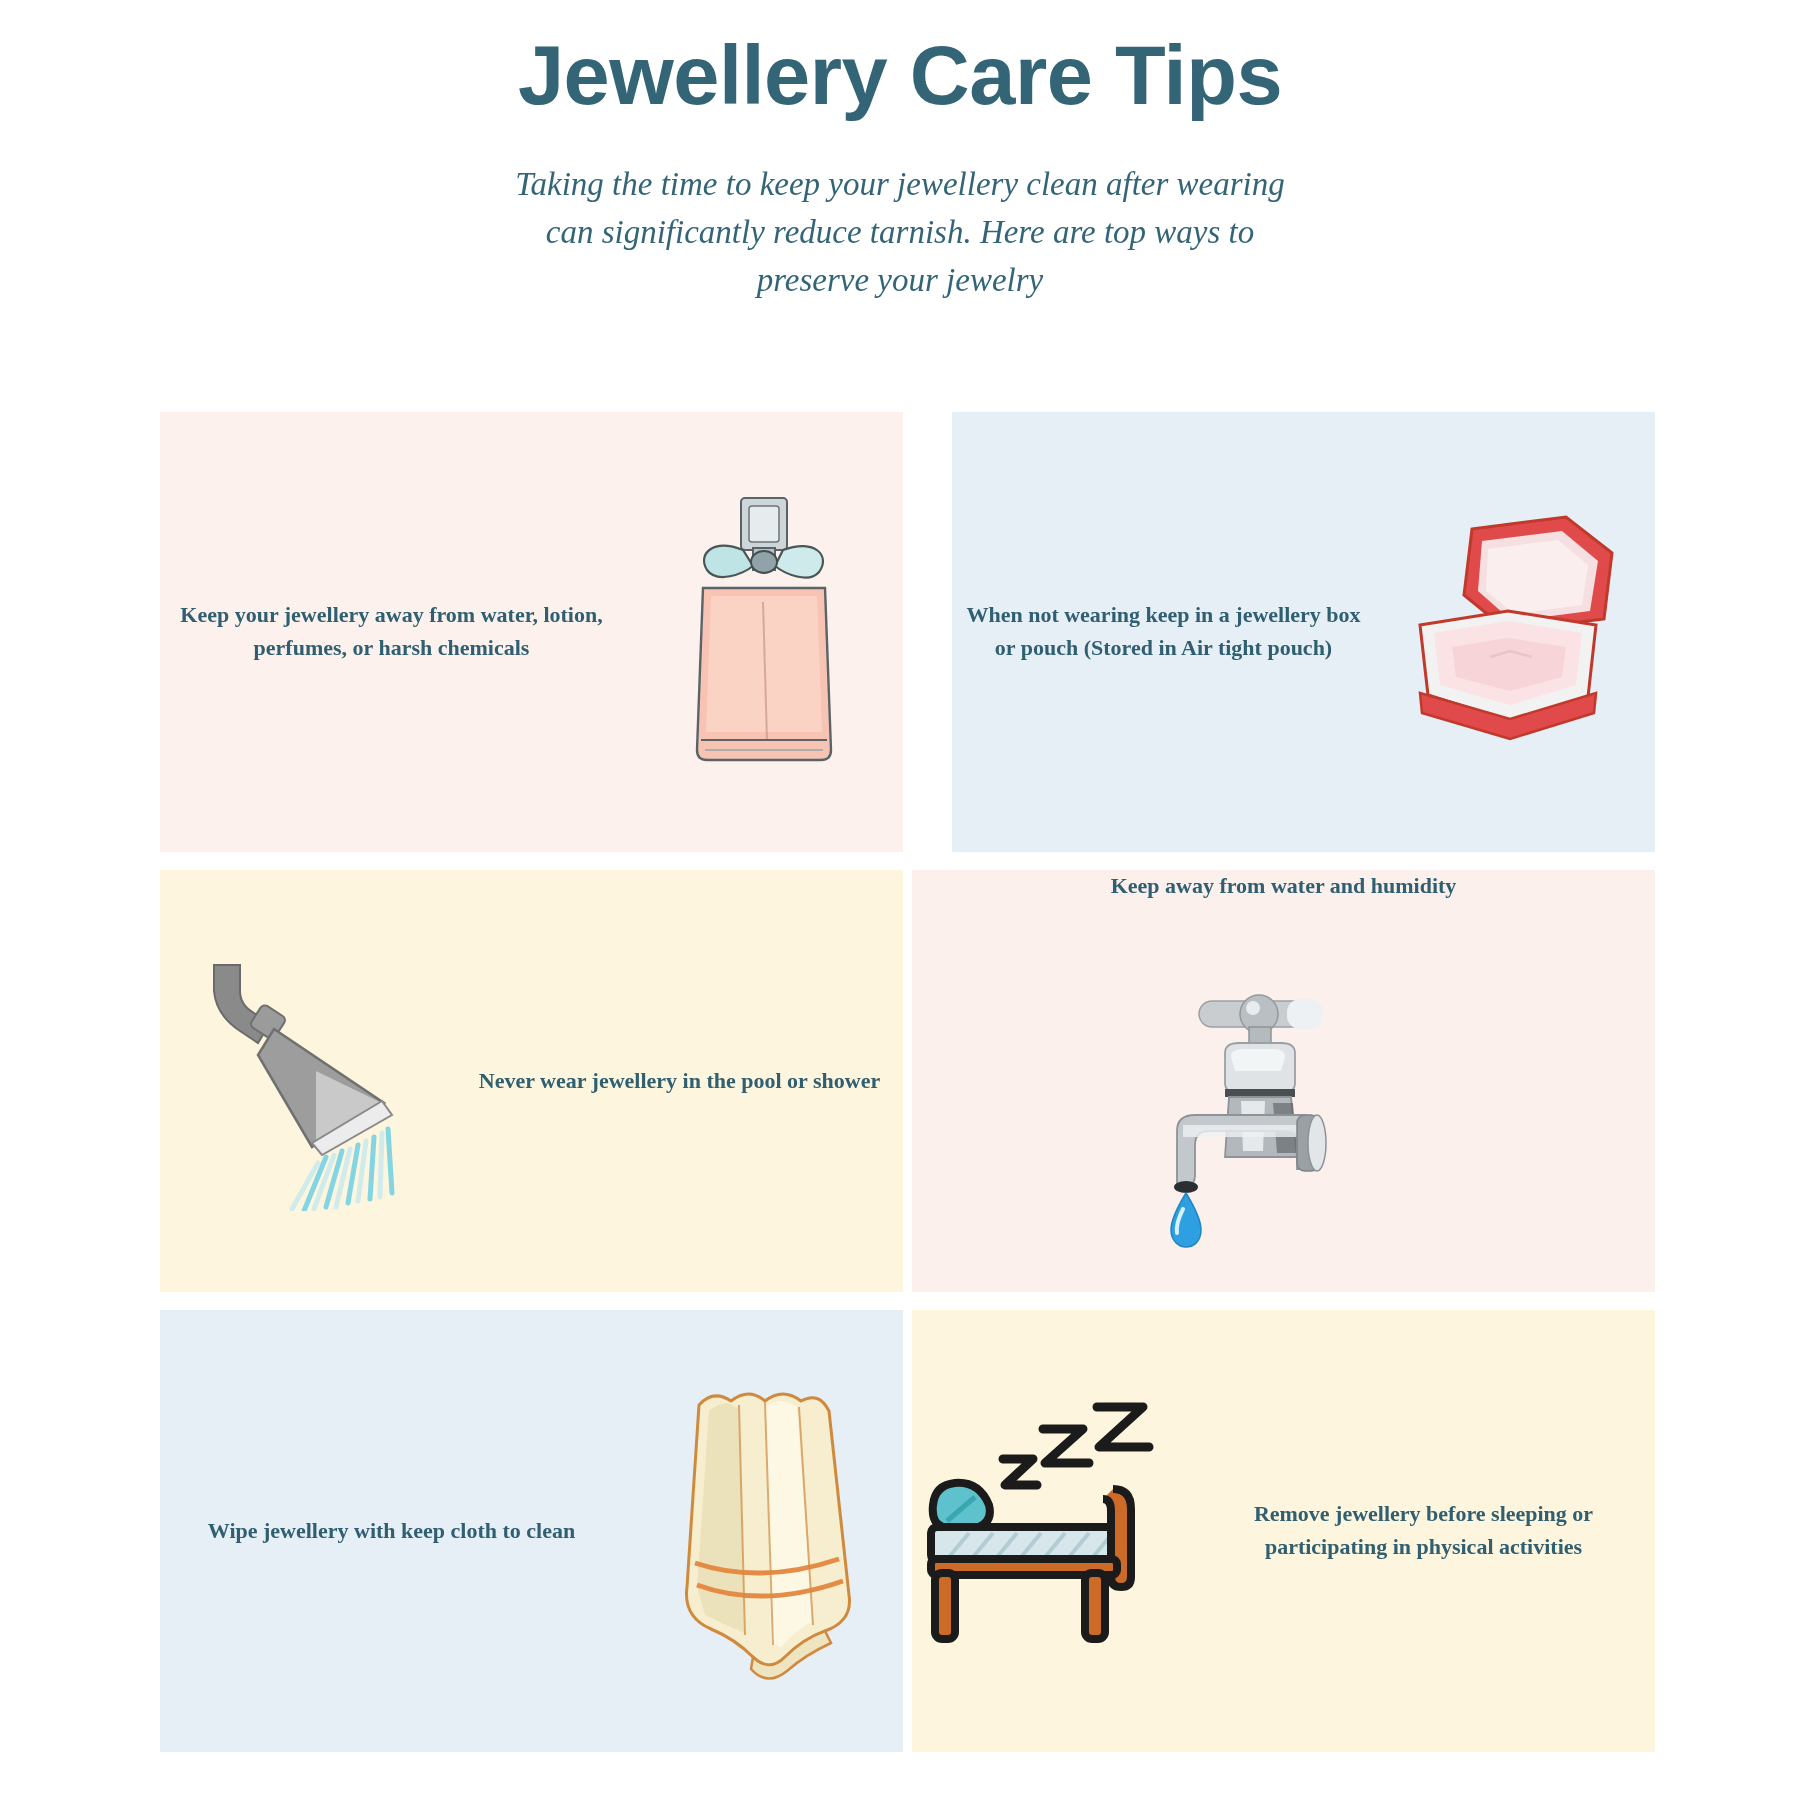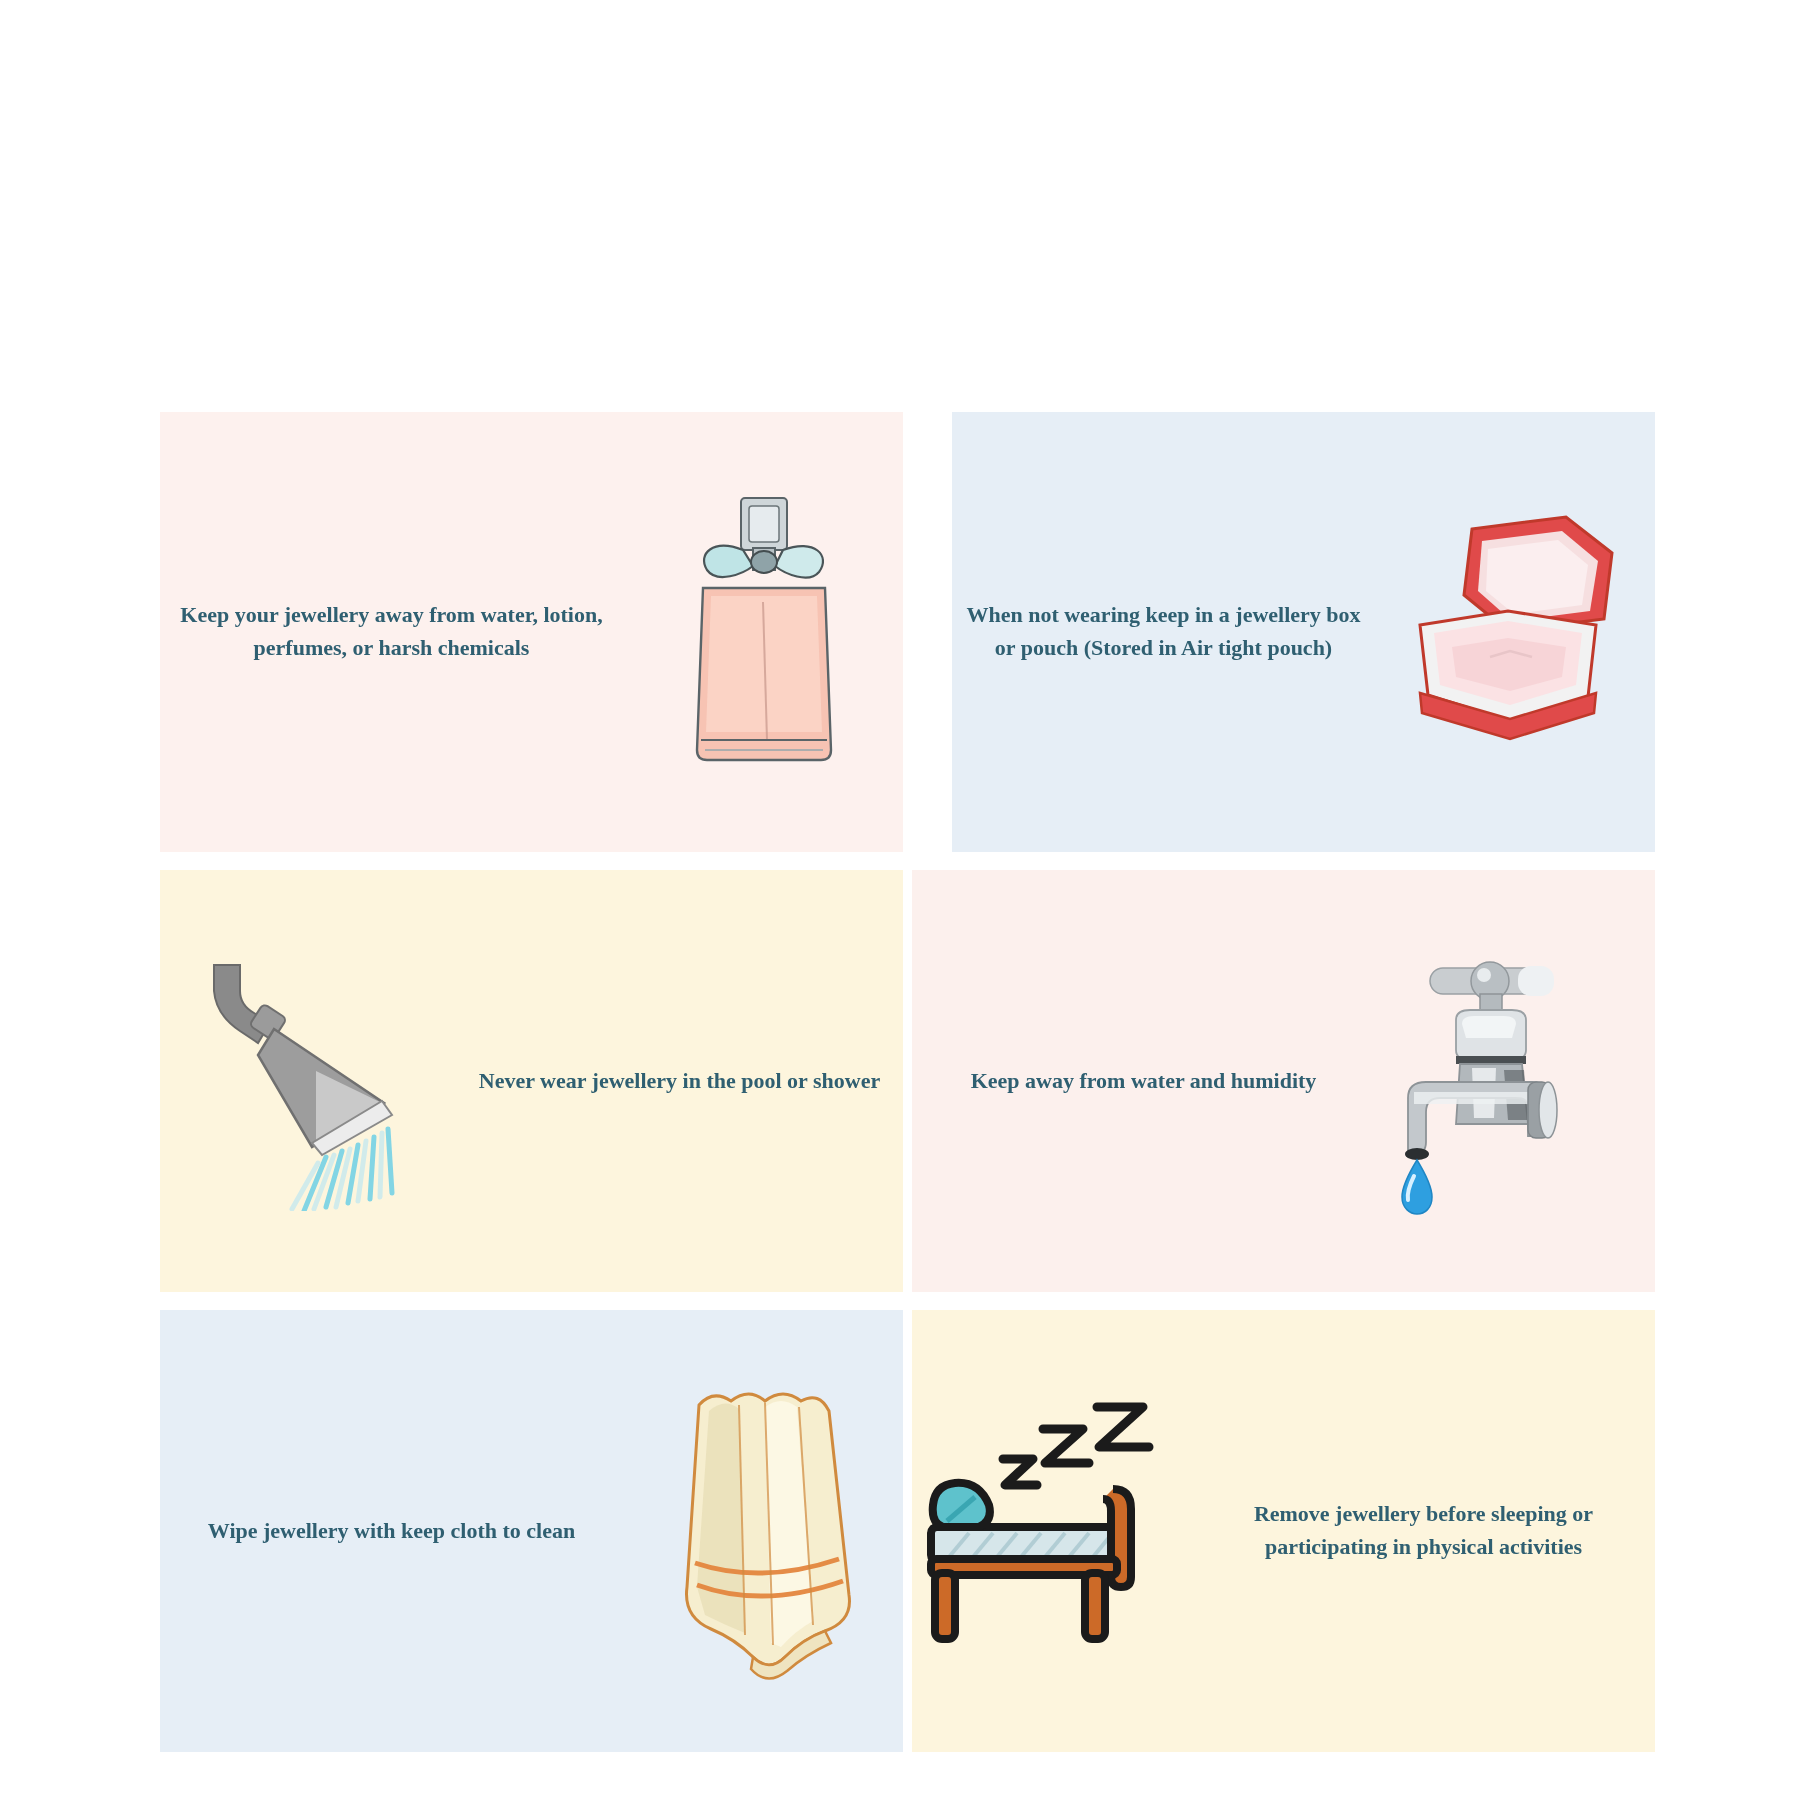--- a/index.html
+++ b/index.html
@@ -81,20 +81,24 @@
   }
   .card-art svg{ display:block; }
 
   
 </style>
 </head>
 <body style="background: rgb(255, 255, 255);">
 
 <div class="page">
 
+  <div class="header">
+    <h1 class="title">Jewellery Care Tips</h1>
+    <p class="subtitle">Taking the time to keep your jewellery clean after wearing can significantly reduce tarnish. Here are top ways to preserve your jewelry</p>
+  </div>
 
   <div class="grid">
 
     <div class="card" style="background: rgb(253, 241, 238);">
       <div class="card-text">Keep your jewellery away from water, lotion, perfumes, or harsh chemicals</div>
       <div class="card-art">
         <svg width="200" height="280" viewBox="0 0 200 280">
           <rect x="78" y="6" width="46" height="52" rx="4" fill="#cfd6d9" stroke="#5a6468" stroke-width="2"></rect>
           <rect x="86" y="14" width="30" height="36" rx="3" fill="#e6ebee" stroke="#6c7679" stroke-width="1.5"></rect>
           <rect x="90" y="56" width="22" height="22" fill="#b9c2c6" stroke="#5a6468" stroke-width="2"></rect>
@@ -146,21 +150,21 @@
             <line x1="122" y1="212" x2="96" y2="258"></line>
             <line x1="138" y1="204" x2="118" y2="258"></line>
             <line x1="154" y1="198" x2="140" y2="256"></line>
             <line x1="170" y1="190" x2="162" y2="250"></line>
             <line x1="186" y1="182" x2="184" y2="246"></line>
           </g>
         </svg>
       </div>
     </div>
 
-    <div class="card" style="background: rgb(252, 240, 237);">
+    <div class="card" style="background: rgb(252, 240, 237); flex-direction: column;">
       <div class="card-text">Keep away from water and humidity</div>
       <div class="card-art">
         <svg width="230" height="270" viewBox="0 0 230 270">
           <rect x="30" y="22" width="120" height="26" rx="13" fill="#c9cdd0" stroke="#9aa0a4" stroke-width="1.5"></rect>
           <rect x="118" y="20" width="36" height="30" rx="13" fill="#eef1f3"></rect>
           <circle cx="90" cy="35" r="19" fill="#b9bfc3" stroke="#92989c" stroke-width="1.5"></circle>
           <circle cx="84" cy="29" r="7" fill="#e8ecee"></circle>
           <rect x="80" y="48" width="22" height="24" fill="#b4babe" stroke="#8e9498" stroke-width="1.5"></rect>
           <path d="M56 74 Q56 64 70 64 L112 64 Q126 64 126 74 L126 104 Q126 114 112 114 L70 114 Q56 114 56 104 Z" fill="#dfe3e6" stroke="#9aa0a4" stroke-width="1.8"></path>
           <path d="M62 78 Q62 70 74 70 L104 70 Q116 70 116 78 L112 92 L66 92 Z" fill="#f2f5f6"></path>

